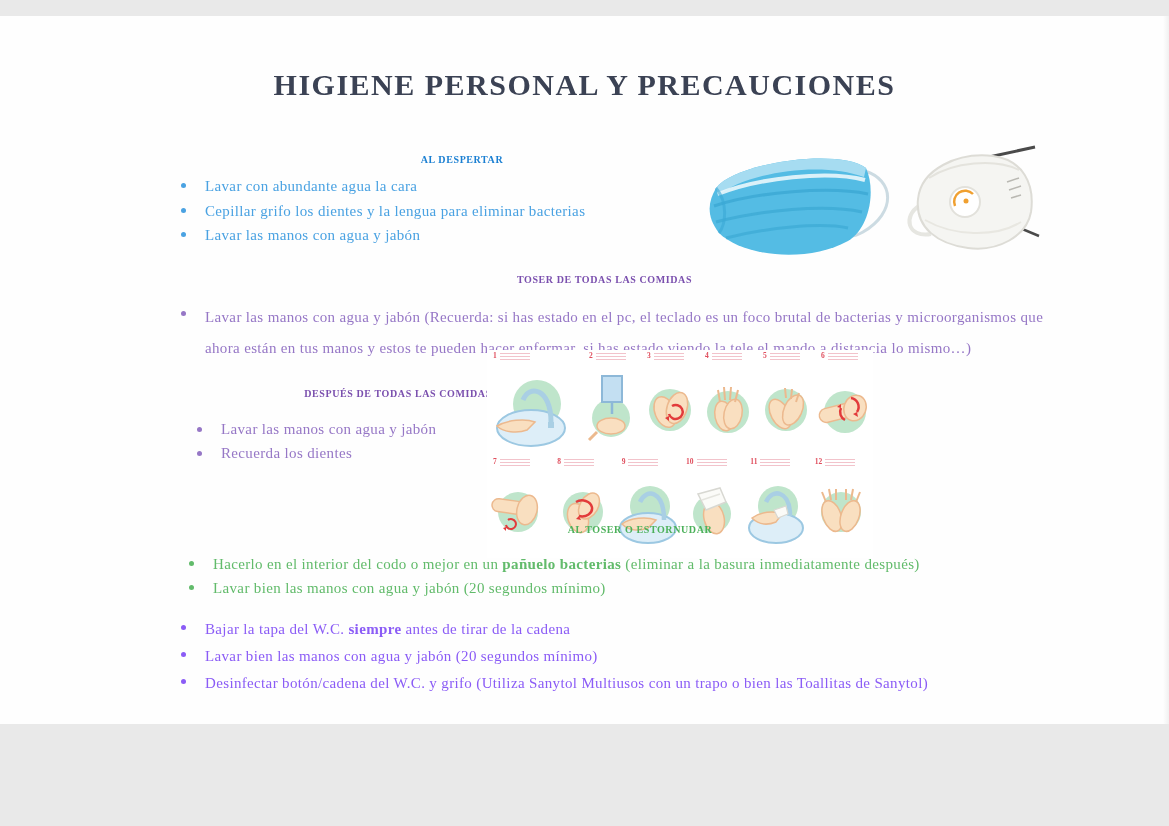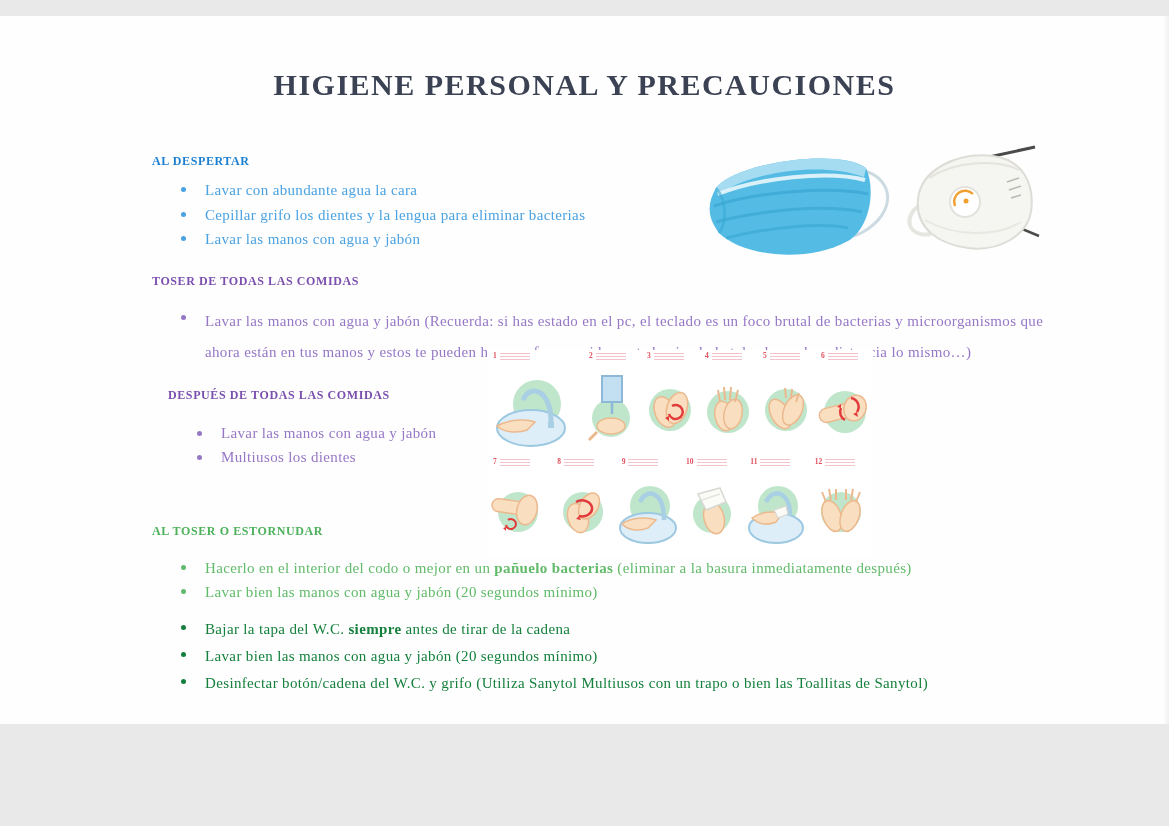--- a/index.html
+++ b/index.html
@@ -13,52 +13,52 @@
     background:linear-gradient(to right, rgba(0,0,0,0) 0%, rgba(120,120,120,0.10) 100%);
     pointer-events:none;
   }
   .title{
     position:absolute;left:0;top:52px;width:100%;
     text-align:center;font-size:30px;font-weight:bold;
     letter-spacing:1.5px;color:#3b4254;
   }
   .sec{position:absolute;}
   .sec h2{
-    margin:0;font-size:12px;font-weight:bold;letter-spacing:.6px;
+    margin:0;font-size:10px;font-weight:bold;letter-spacing:.6px;text-align:center;
   }
   .sec ul{list-style:none;margin:0;padding:0;}
   .sec li{
     position:relative;padding-left:53px;font-size:15px;letter-spacing:.35px;
   }
   .dot{
     position:absolute;left:29px;top:.62em;width:5px;height:5px;border-radius:50%;
     background:currentColor;
   }
   .b{font-weight:bold;}
 
   
   .c-blue h2{color:#1a7fd2;}    .c-blue li{color:#4aa2e2;}
   .c-purple h2{color:#7a4fae;}  .c-purple li{color:#9677c6;}
   .c-green h2{color:#4cb15a;}   .c-green li{color:#62bb6b;}
-  .c-red h2{color:#f2345c;}     .c-red li{color:#15803d;}
+  .c-red h2{color:#f2345c;}     .c-red li{color:#8b5cf6;}
 
   
   #sec-despertar{left:152px;top:138px;width:620px;}
   #sec-despertar h2{margin-bottom:9px;}
   #sec-despertar li{line-height:24.5px;}
 
   #sec-antes{left:152px;top:258px;width:905px;}
   #sec-antes h2{margin-bottom:17px;}
   #sec-antes li{line-height:30.5px;}
 
   #sec-despues{left:168px;top:372px;width:460px;}
   #sec-despues h2{margin-bottom:19px;}
   #sec-despues li{line-height:23.5px;}
 
-  #sec-toser{left:152px;top:508px;width:960px;}
+  #sec-toser{left:160px;top:508px;width:960px;}
   #sec-toser h2{margin-bottom:17px;}
   #sec-toser li{line-height:24px;}
 
   #sec-bano{left:152px;top:600px;width:970px;}
   #sec-bano h2{margin-bottom:17px;}
   #sec-bano li{line-height:27px;}
 
   
   .masks{position:absolute;left:698px;top:128px;width:345px;height:125px;}
   .mask{position:absolute;top:0;}
@@ -139,21 +139,21 @@
     <h2>TOSER DE TODAS LAS COMIDAS</h2>
     <ul>
       <li><span class="dot"></span><span>Lavar las manos con agua y jabón (Recuerda: si has estado en el pc, el teclado es un foco brutal de bacterias y microorganismos que ahora están en tus manos y estos te pueden hacer enfermar, si has estado viendo la tele el mando a distancia lo mismo…)</span></li>
     </ul>
   </section>
 
   <section class="sec c-purple" id="sec-despues">
     <h2>DESPUÉS DE TODAS LAS COMIDAS</h2>
     <ul>
       <li><span class="dot"></span><span>Lavar las manos con agua y jabón</span></li>
-      <li><span class="dot"></span><span>Multiusos los dientes</span></li>
+      <li><span class="dot"></span><span>Recuerda los dientes</span></li>
     </ul>
   </section>
 
   <div class="poster">
     <div class="hw-row r1">
 
       <div class="hw-cell">
         <div class="cap">
             <span class="num">1</span>
             <span class="cap-lines"></span>

